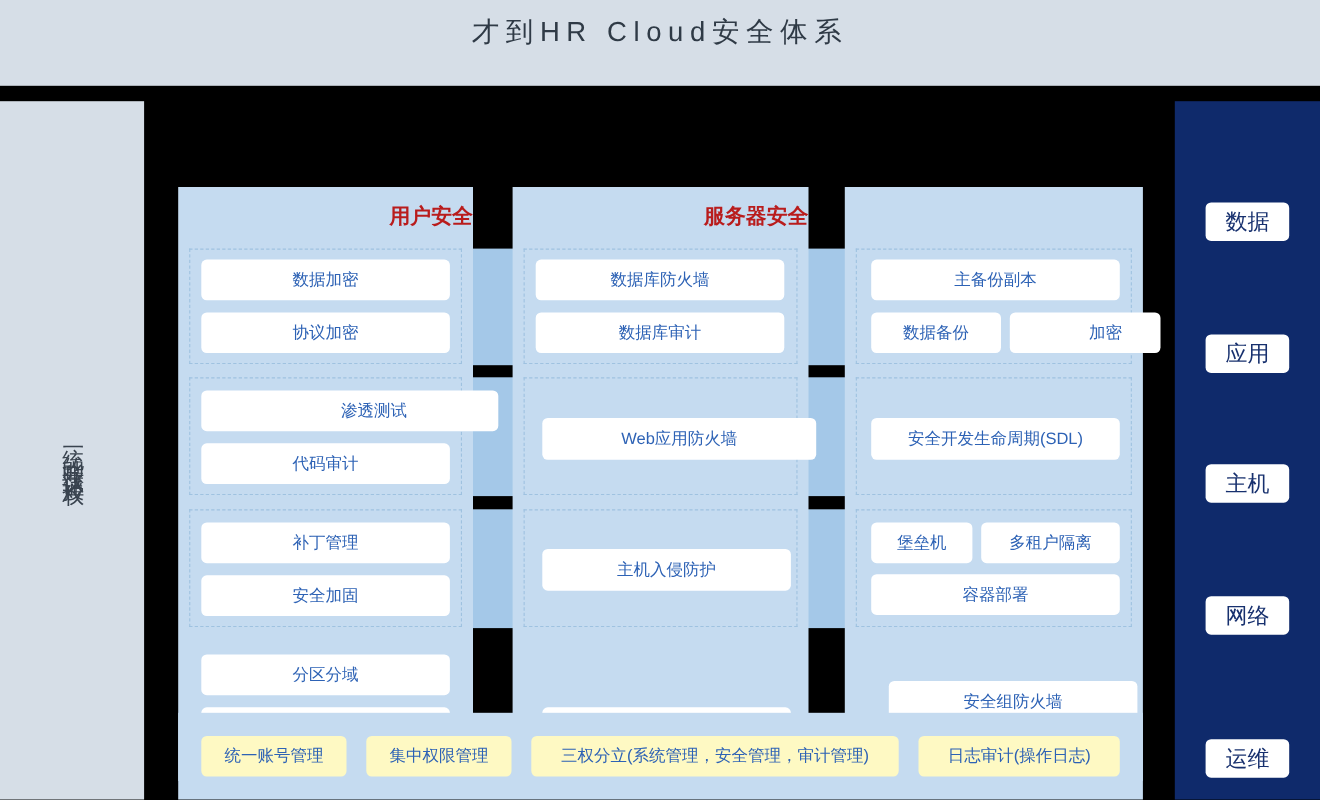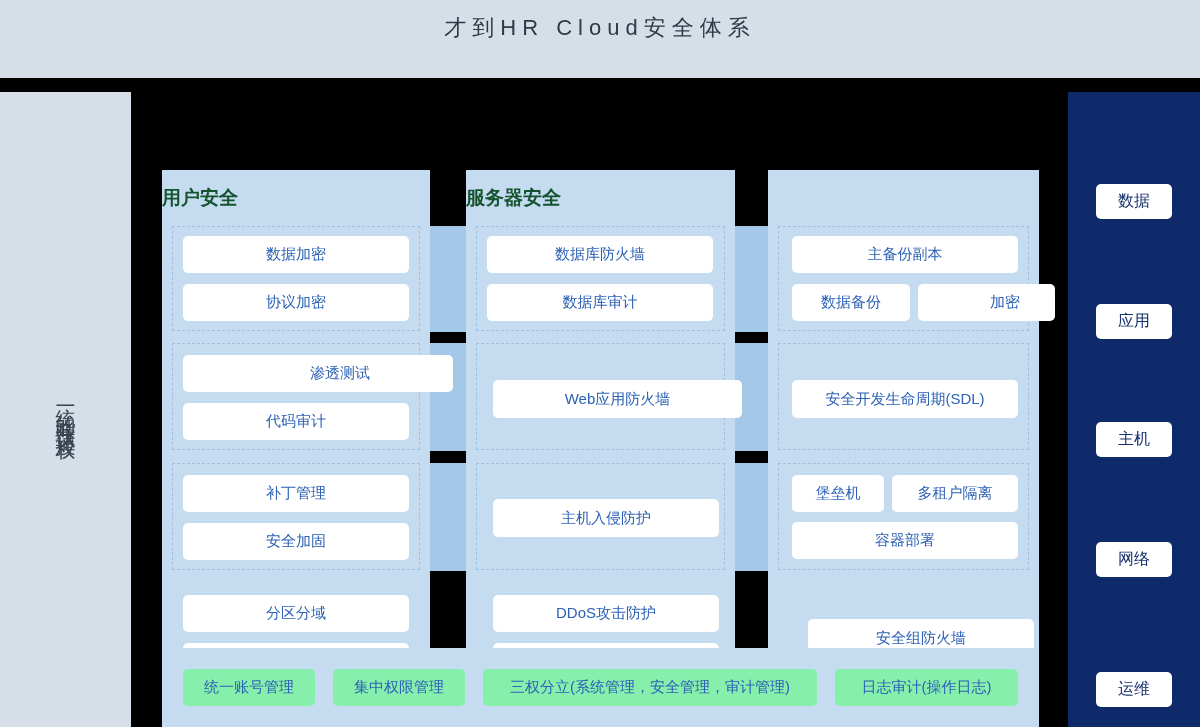--- a/index.html
+++ b/index.html
@@ -13,21 +13,21 @@
   }
 
   
   .titlebar{
     position:absolute;left:0;top:0;width:1200px;height:78px;
     background:#d6dee7;
   }
   .titlebar .title{
     position:absolute;left:0;top:0;width:1200px;height:56px;
     display:flex;align-items:center;justify-content:center;
-    font-size:22px;letter-spacing:6px;color:#2f3a46;
+    font-size:25px;letter-spacing:6px;color:#2f3a46;
     white-space:nowrap;
   }
 
   
   .leftpanel{
     position:absolute;left:0;top:92px;width:131px;height:635px;
     background:#d6dee7;
   }
   .leftpanel .vtext{
     position:absolute;left:0;top:0;width:131px;height:635px;
@@ -46,22 +46,22 @@
   
   .col{
     position:absolute;top:92px;height:540px;
     background:#c5dbf0;
   }
   .col1{left:162px;width:268px;}
   .col2{left:466px;width:269px;}
   .col3{left:768px;width:271px;}
 
   .colhead{
-    height:56px;line-height:56px;text-align:left;
-    font-size:19px;color:#14532d;font-weight:bold;
+    height:56px;line-height:56px;text-align:right;
+    font-size:19px;color:#b91c1c;font-weight:bold;
   }
 
   
   .band{
     position:absolute;left:10px;right:10px;
     border:1px dashed #9fc2e0;
     box-sizing:border-box;
   }
   .b1{top:56px;height:105px;}
   .b2{top:173px;height:107px;}
@@ -76,30 +76,30 @@
 
   
   .rail{
     position:absolute;left:1068px;top:92px;width:132px;height:635px;
     background:#0f2a6b;
   }
   .rail .rpill{
     position:absolute;left:28px;width:76px;height:35px;
     background:#fff;border-radius:5px;
     display:flex;align-items:center;justify-content:center;
-    color:#17306e;font-size:16px;
+    color:#17306e;font-size:20px;
   }
 
   
   .bottomstrip{
     position:absolute;left:162px;top:648px;width:877px;height:79px;
     background:#c5dbf0;
   }
   .bottomstrip .bpill{
-    position:absolute;top:21px;height:37px;background:#86efac;border-radius:5px;
+    position:absolute;top:21px;height:37px;background:#fef9c3;border-radius:5px;
     display:flex;align-items:center;justify-content:center;
     color:#2d62b5;font-size:15px;white-space:nowrap;
   }
 </style>
 </head>
 <body>
 
 <div class="titlebar">
   <div class="title">才到HR Cloud安全体系</div>
 </div>
@@ -144,21 +144,20 @@
     <div class="band b2"></div>
     <div class="band b3"></div>
 
     <div class="pill" style="left:21px;width:226px;top:66px;height:37px;">数据库防火墙</div>
     <div class="pill" style="left:21px;width:226px;top:114px;height:37px;">数据库审计</div>
 
     <div class="pill" style="left:27px;width:249px;top:210px;height:38px;">Web应用防火墙</div>
 
     <div class="pill" style="left:27px;width:226px;top:329px;height:38px;">主机入侵防护</div>
 
-    <div class="pill" style="left:27px;width:226px;top:425px;height:37px;">DDoS攻击防护</div>
     <div class="pill" style="left:27px;width:226px;top:473px;height:37px;">网络流量监控</div>
   </div>
 
   <div class="col col3">
 
     <div class="band b1"></div>
     <div class="band b2"></div>
     <div class="band b3"></div>
 
     <div class="pill" style="left:24px;width:226px;top:66px;height:37px;">主备份副本</div>

